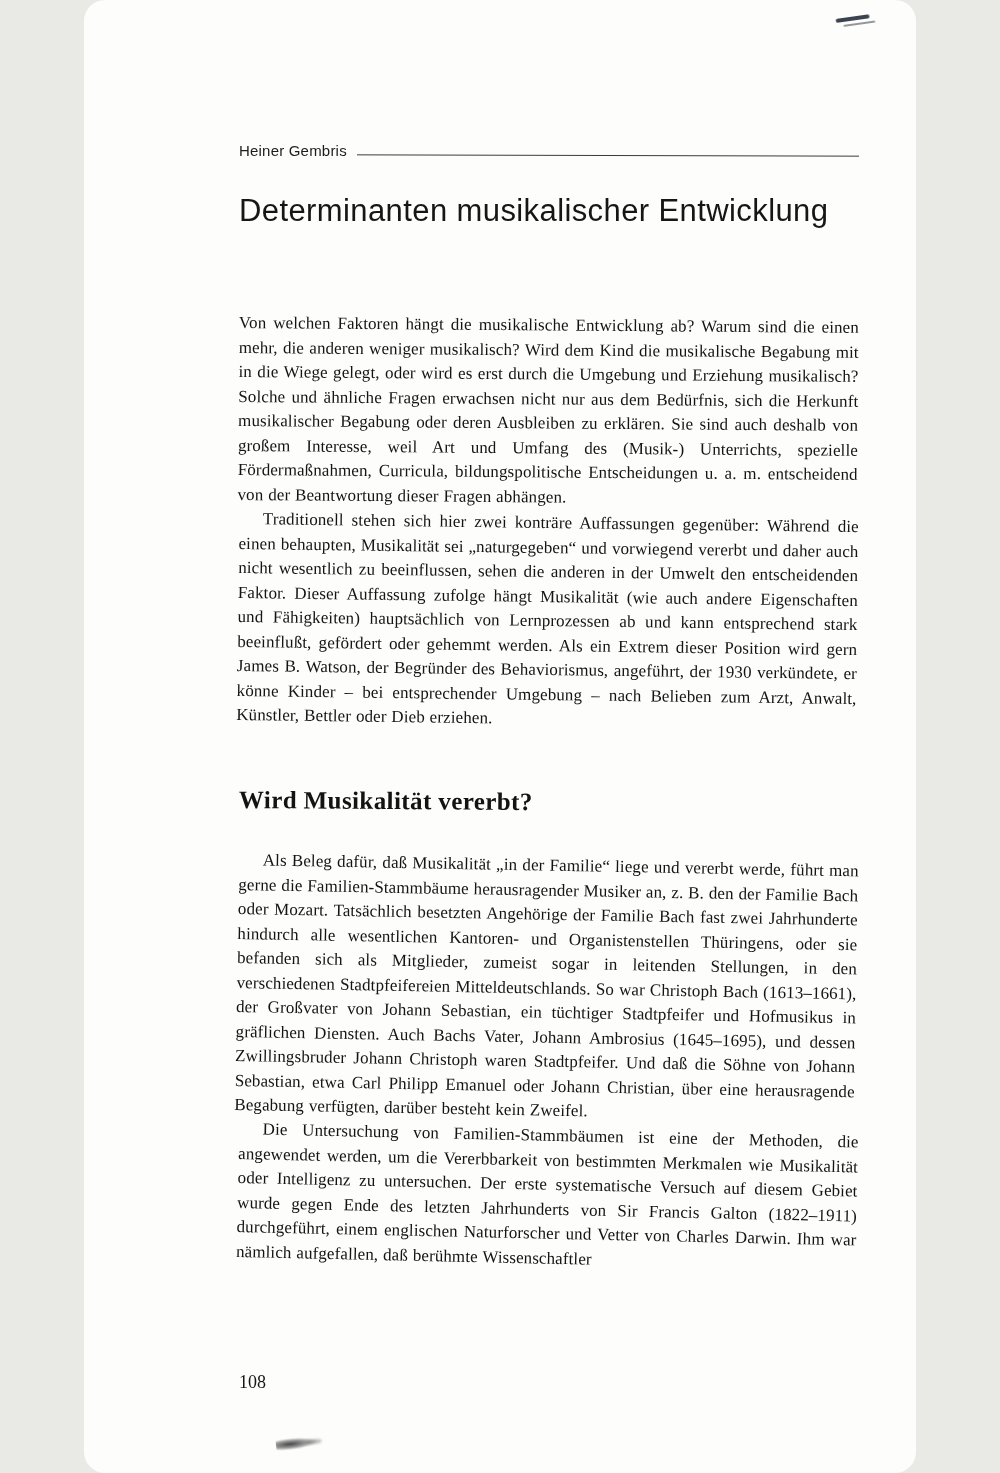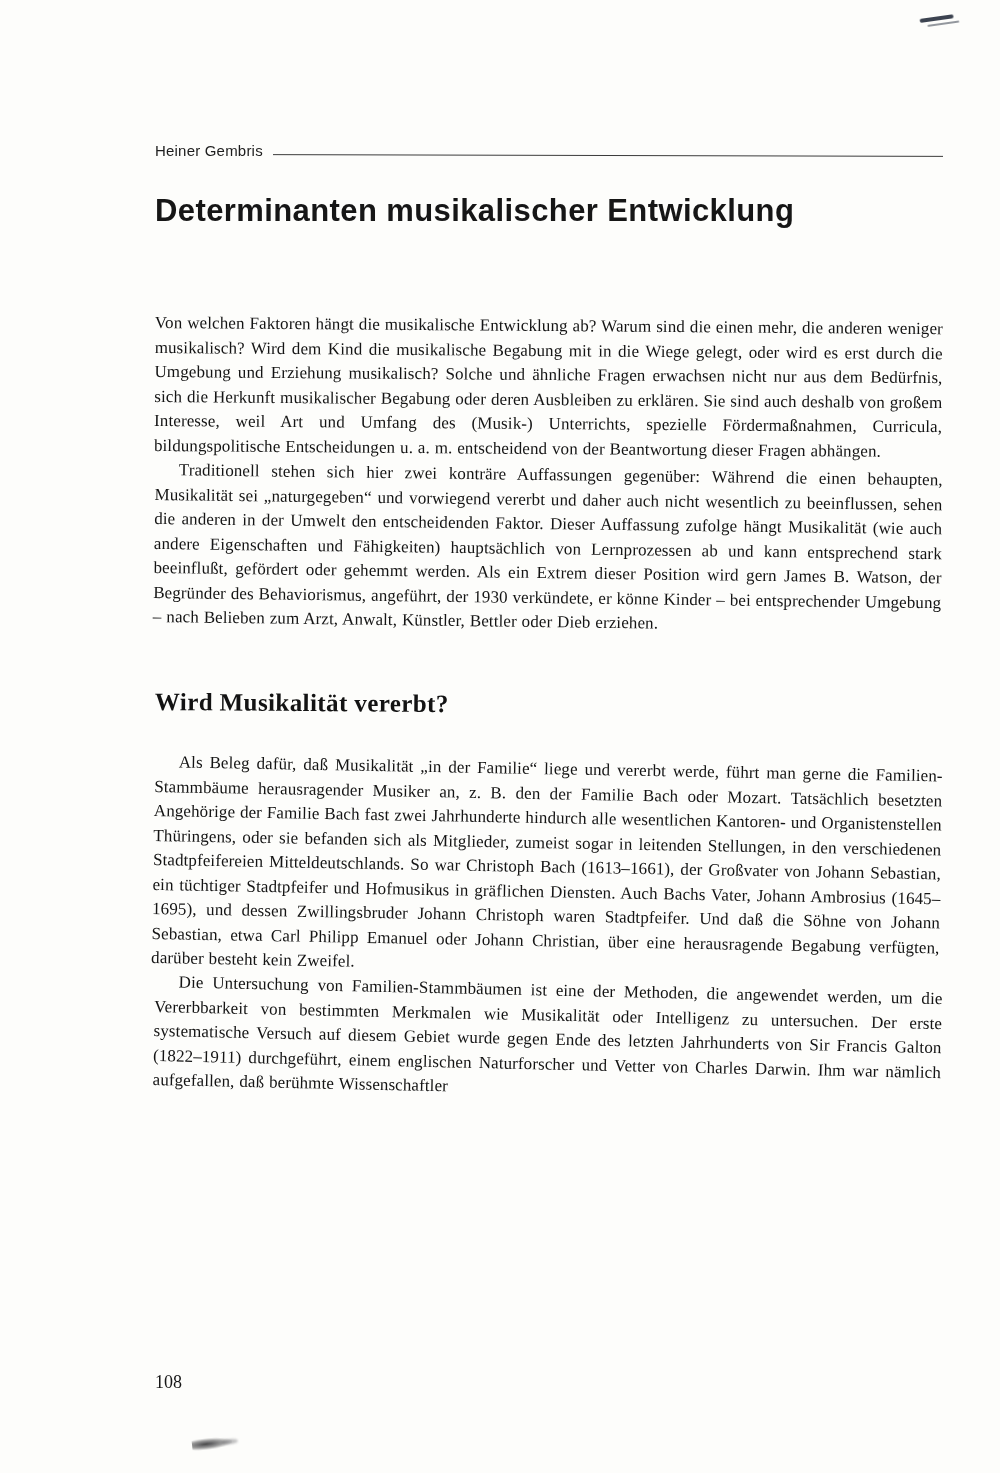--- a/index.html
+++ b/index.html
@@ -1,24 +1,25 @@
 <!DOCTYPE html>
 <html><head>
 <meta charset="utf-8">
 <style>
   html, body { margin: 0; padding: 0; background: #e9e9e6; }
   .page {
     position: relative;
-    width: 1000px;
+    width: 832px;
     height: 1473px;
     margin: 0 auto;
     background: #fdfdfb;
     color: #151515;
     overflow: hidden;
     font-family: "Liberation Serif", serif;
+    border-radius: 21px;
   }
 
   
   .artifact-top {
     position: absolute;
     top: 16px;
     right: 38px;
     width: 42px;
     height: 10px;
     transform: rotate(-8deg);
@@ -48,21 +49,21 @@
     border-bottom: 1.6px solid #3a3a3a;
     margin-left: 10px;
     margin-bottom: 3px;
     transform: rotate(.15deg);
     filter: blur(.2px);
   }
 
   .title {
     margin: 34px 57px 0 155px;
     font-family: "Liberation Sans", sans-serif;
-    font-weight: 700;
+    font-weight: 400;
     font-size: 31px;
     letter-spacing: .4px;
     color: #161616;
   }
 
   .body-col { margin: 82px 57px 16px 155px; }
 
   p.body-par {
     margin: 0;
     font-size: 17px;

